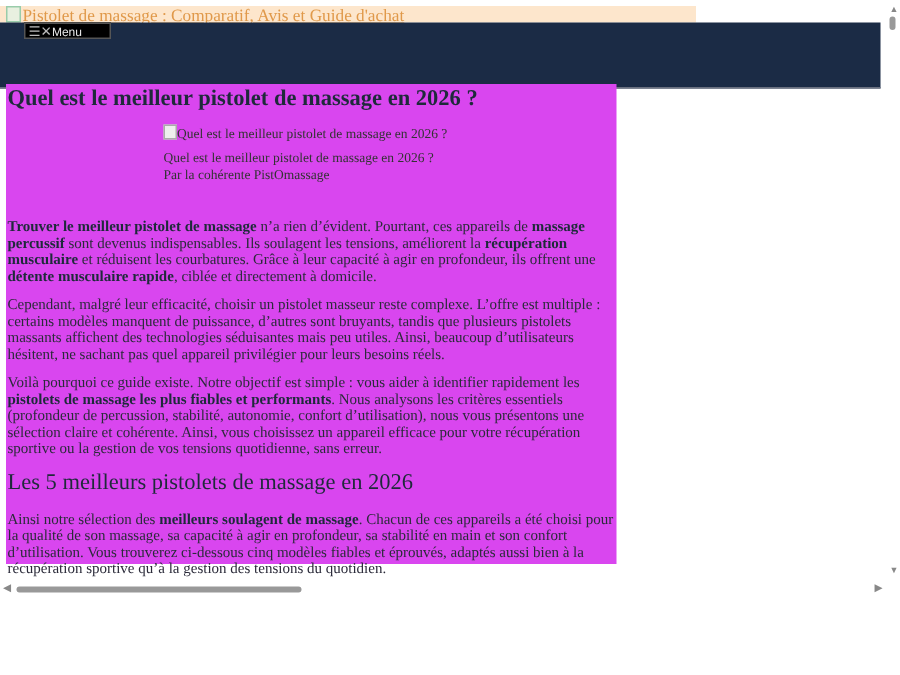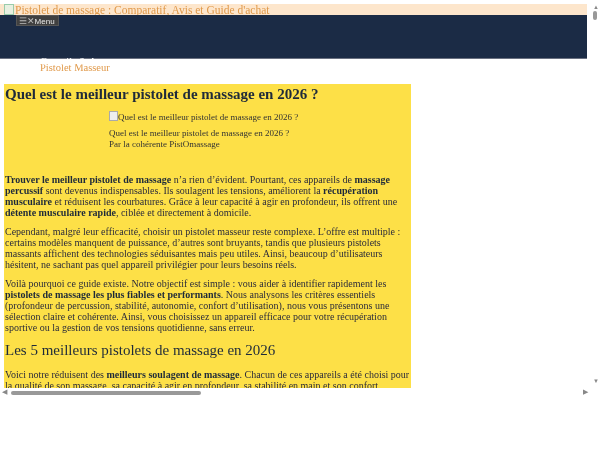--- a/index.html
+++ b/index.html
@@ -1,26 +1,26 @@
 <!DOCTYPE html>
 <html><head>
 <meta charset="utf-8">
 <style>
   html, body { margin:0; padding:0; background:#ffffff; }
   body { width:600px; height:450px; position:relative; overflow:hidden; font-family:"Liberation Serif", serif; }
   .viewport { position:absolute; left:0; top:0; width:590px; height:388px; overflow:hidden; background:#ffffff; }
-  .topbar { position:absolute; left:0; top:4px; width:587px; height:11px; background:#fde6cc; }
+  .topbar { position:absolute; left:0; top:4px; width:464px; height:11px; background:#fde6cc; }
   .logo-link { position:absolute; left:4px; top:0px; font-size:11.5px; line-height:12px; color:#e0994a; text-decoration:underline; white-space:nowrap; }
   .logo-link .broken { display:inline-block; width:8px; height:9px; border:1px solid #9ca; background:#e8f0e0; vertical-align:-1px; margin-right:1px; }
   .navbar { position:absolute; left:0; top:15px; width:587px; height:43px; background:#1b2b45; border-bottom:1px solid #6a7080; }
-  .menu-btn { position:absolute; left:16px; top:0px; width:43px; height:11px; background:#404040; border:1px solid #555; color:#e8e8e8; font-family:"Liberation Sans", sans-serif; font-size:8px; line-height:11px; padding-left:2px; box-sizing:border-box; }
+  .menu-btn { position:absolute; left:16px; top:0px; width:58px; height:11px; background:#000000; border:1px solid #555; color:#e8e8e8; font-family:"Liberation Sans", sans-serif; font-size:8px; line-height:11px; padding-left:2px; box-sizing:border-box; }
   .menu-btn .ham { color:#bbb; font-size:9px; }
   .nav-item-1 { position:absolute; left:40px; top:22px; font-size:10.5px; color:#e0994a;margin-top:25px; }
   .nav-item-2 { position:absolute; left:40px; top:41px; font-size:10.5px; color:#ffffff; }
-  .article { position:absolute; left:4px; top:84px; width:407px; height:320px; background:#fde047; color:#2b2b3a; }
+  .article { position:absolute; left:4px; top:56px; width:407px; height:320px; background:#d946ef; color:#2b2b3a; }
   .h1 { position:absolute; left:1px; top:2px; font-size:15px; font-weight:bold; color:#1e2a3a; white-space:nowrap; }
   .fig { position:absolute; left:105px; top:27px; font-size:9px; color:#333; line-height:11px; }
   .fig .broken { display:inline-block; width:7px; height:8px; border:1px solid #aaa; background:#eee; vertical-align:-1px; }
   .fig .cap { margin-top:5px; }
   .p { position:absolute; left:1px; width:405px; font-size:10px; line-height:11px; color:#2b2b3a;font-family:Liberation Serif, serif; }
   .p b { color:#1e2a3a; }
   .h2 { position:absolute; left:1px; top:258px; font-size:15px; font-weight:normal; color:#1e2a3a; white-space:nowrap; }
   .vscroll { position:absolute; left:590px; top:0; width:10px; height:388px; background:#ffffff; }
   .vscroll .up { position:absolute; left:3px; top:4px; font-size:6px; color:#888; }
   .vscroll .thumb { position:absolute; left:3px; top:11px; width:4px; height:9px; background:#999; border-radius:2px; }
@@ -54,21 +54,21 @@
     <div class="p" style="top:90px">
       <b>Trouver le meilleur pistolet de massage</b><span> n’a rien d’évident. Pourtant, ces appareils de </span><b>massage percussif</b><span> sont devenus indispensables. Ils soulagent les tensions, améliorent la </span><b>récupération musculaire</b><span> et réduisent les courbatures. Grâce à leur capacité à agir en profondeur, ils offrent une </span><b>détente musculaire rapide</b><span>, ciblée et directement à domicile.</span>
     </div>
     <div class="p" style="top:142px">Cependant, malgré leur efficacité, choisir un pistolet masseur reste complexe. L’offre est multiple : certains modèles manquent de puissance, d’autres sont bruyants, tandis que plusieurs pistolets massants affichent des technologies séduisantes mais peu utiles. Ainsi, beaucoup d’utilisateurs hésitent, ne sachant pas quel appareil privilégier pour leurs besoins réels.</div>
     <div class="p" style="top:194px">
       <span>Voilà pourquoi ce guide existe. Notre objectif est simple : vous aider à identifier rapidement les </span><b>pistolets de massage les plus fiables et performants</b><span>. Nous analysons les critères essentiels (profondeur de percussion, stabilité, autonomie, confort d’utilisation), nous vous présentons une sélection claire et cohérente. Ainsi, vous choisissez un appareil efficace pour votre récupération sportive ou la gestion de vos tensions quotidienne, sans erreur.</span>
     </div>
 
     <div class="h2">Les 5 meilleurs pistolets de massage en 2026</div>
     <div class="p" style="top:285px">
-      <span>Voici notre réduisent des </span><b>meilleurs soulagent de massage</b><span>. Chacun de ces appareils a été choisi pour la qualité de son massage, sa capacité à agir en profondeur, sa stabilité en main et son confort d’utilisation. Vous trouverez ci-dessous cinq modèles fiables et éprouvés, adaptés aussi bien à la récupération sportive qu’à la gestion des tensions du quotidien.</span>
+      <span>Ainsi notre sélection des </span><b>meilleurs soulagent de massage</b><span>. Chacun de ces appareils a été choisi pour la qualité de son massage, sa capacité à agir en profondeur, sa stabilité en main et son confort d’utilisation. Vous trouverez ci-dessous cinq modèles fiables et éprouvés, adaptés aussi bien à la récupération sportive qu’à la gestion des tensions du quotidien.</span>
     </div>
   </div>
 </div>
 
 <div class="vscroll">
   <span class="up">▲</span>
   <div class="thumb"></div>
   <span class="down">▼</span>
 </div>
 <div class="hscroll">

